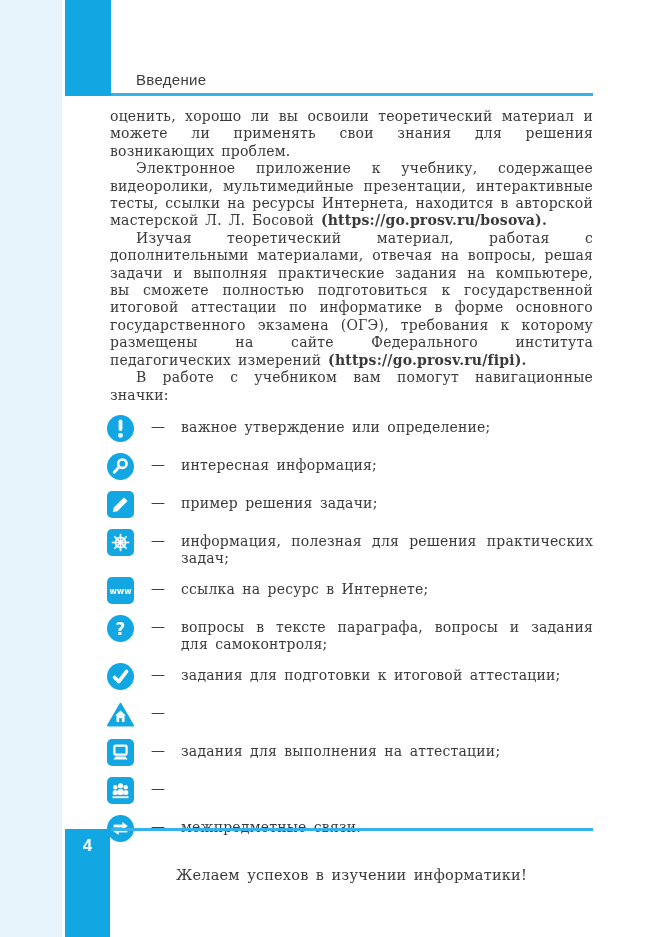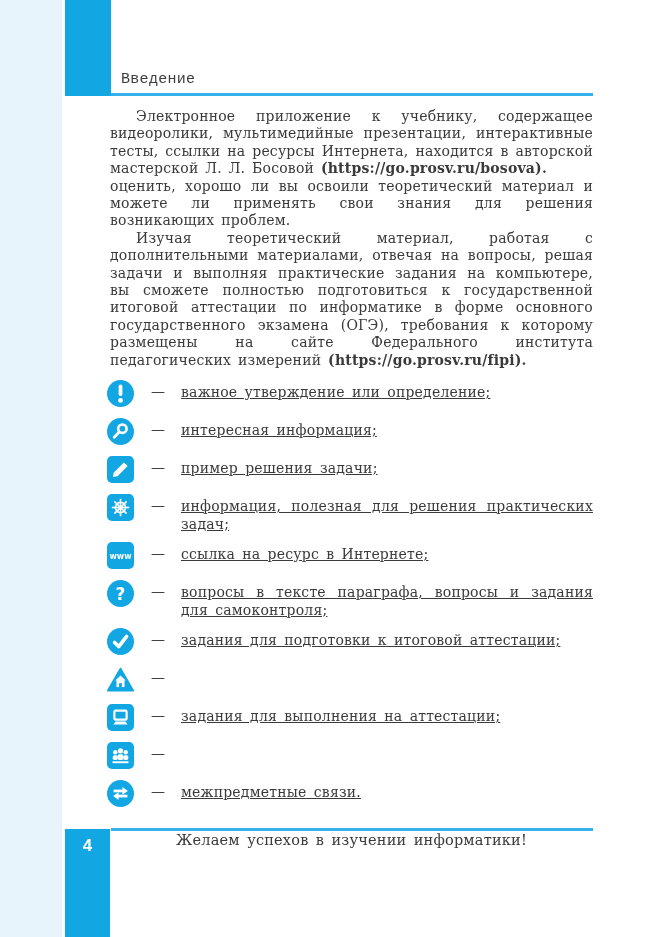--- a/index.html
+++ b/index.html
@@ -11,22 +11,22 @@
   .page-sheet {
     position:absolute; left:62px; top:0; width:588px; height:937px;
     background:#ffffff;
   }
   
   .header-tab {
     position:absolute; left:65px; top:0; width:46px; height:96px;
     background:#12a7e3;
   }
   .page-title {
-    position:absolute; left:121px; top:71px;
-    font-family:Liberation Mono, monospace;
+    position:absolute; left:136px; top:71px;
+    font-family:Liberation Sans, sans-serif;
     font-size:15px; color:#3d3d3d; letter-spacing:0.3px;
   }
   .header-rule {
     position:absolute; left:111px; top:93px; width:482px; height:3px;
     background:#35b1ec;
   }
   
   .content {
     position:absolute; left:110px; top:108px; width:483px;
   }
@@ -41,21 +41,21 @@
   .row { display:flex; align-items:flex-start; margin-bottom:9px; }
   .ic { width:27px; height:29px; flex:0 0 27px; display:flex; justify-content:center; }
   .ic svg { display:block; }
   .dash {
     flex:0 0 26px; margin-left:11px; text-align:center; padding-top:3px;
     font-size:14px; color:#3a3a3a;
   }
   .lbl {
     flex:1; margin-left:10px; padding-top:4px;
     font-size:14px; line-height:17.5px; color:#3a3a3a;
-    text-align:justify; word-spacing:2.6px; letter-spacing:0.2px;text-decoration:underline;
+    text-align:justify; word-spacing:2.6px; letter-spacing:0.2px;
   }
   .closing {
     margin-top:23px; text-align:center;
     font-size:14.5px; color:#3a3a3a; word-spacing:2.5px; letter-spacing:0.2px;
   }
   
   .footer-rule {
     position:absolute; left:111px; top:828px; width:482px; height:3px;
     background:#35b1ec;
   }
@@ -76,23 +76,24 @@
 <body>
 
 <div class="page-sheet"></div>
 
 <div class="header-tab"></div>
 <div class="page-title">Введение</div>
 <div class="header-rule"></div>
 
 <div class="content">
 
+  <p class="body"><span>оценить, хорошо ли вы освоили теоретический материал и можете ли применять свои знания для решения возникающих проблем.</span><b></b></p>
   <p class="body indent"><span>Электронное приложение к учебнику, содержащее видеоролики, мультимедийные презентации, интерактивные тесты, ссылки на ресурсы Интернета, находится в авторской мастерской Л. Л. Босовой </span><b>(https://go.prosv.ru/bosova).</b></p>
-  <p class="body"><span>оценить, хорошо ли вы освоили теоретический материал и можете ли применять свои знания для решения возникающих проблем.</span><b></b></p>
   <p class="body indent"><span>Изучая теоретический материал, работая с дополнительными материалами, отвечая на вопросы, решая задачи и выполняя практические задания на компьютере, вы сможете полностью подготовиться к государственной итоговой аттестации по информатике в форме основного государственного экзамена (ОГЭ), требования к которому размещены на сайте Федерального института педагогических измерений </span><b>(https://go.prosv.ru/fipi).</b></p>
+  <p class="body indent"><span>В работе с учебником вам помогут навигационные значки:</span><b></b></p>
 
   <div class="icon-list">
 
     <div class="row">
       <span class="ic">
         <svg width="27" height="27" viewBox="0 0 27 27">
             <circle cx="13.5" cy="13.5" r="13.5" fill="#12a7e3"></circle>
             <rect x="11.6" y="4.6" width="3.8" height="11.4" rx="1.9" fill="#fff"></rect>
             <circle cx="13.5" cy="20.4" r="2.4" fill="#fff"></circle>
           </svg>

